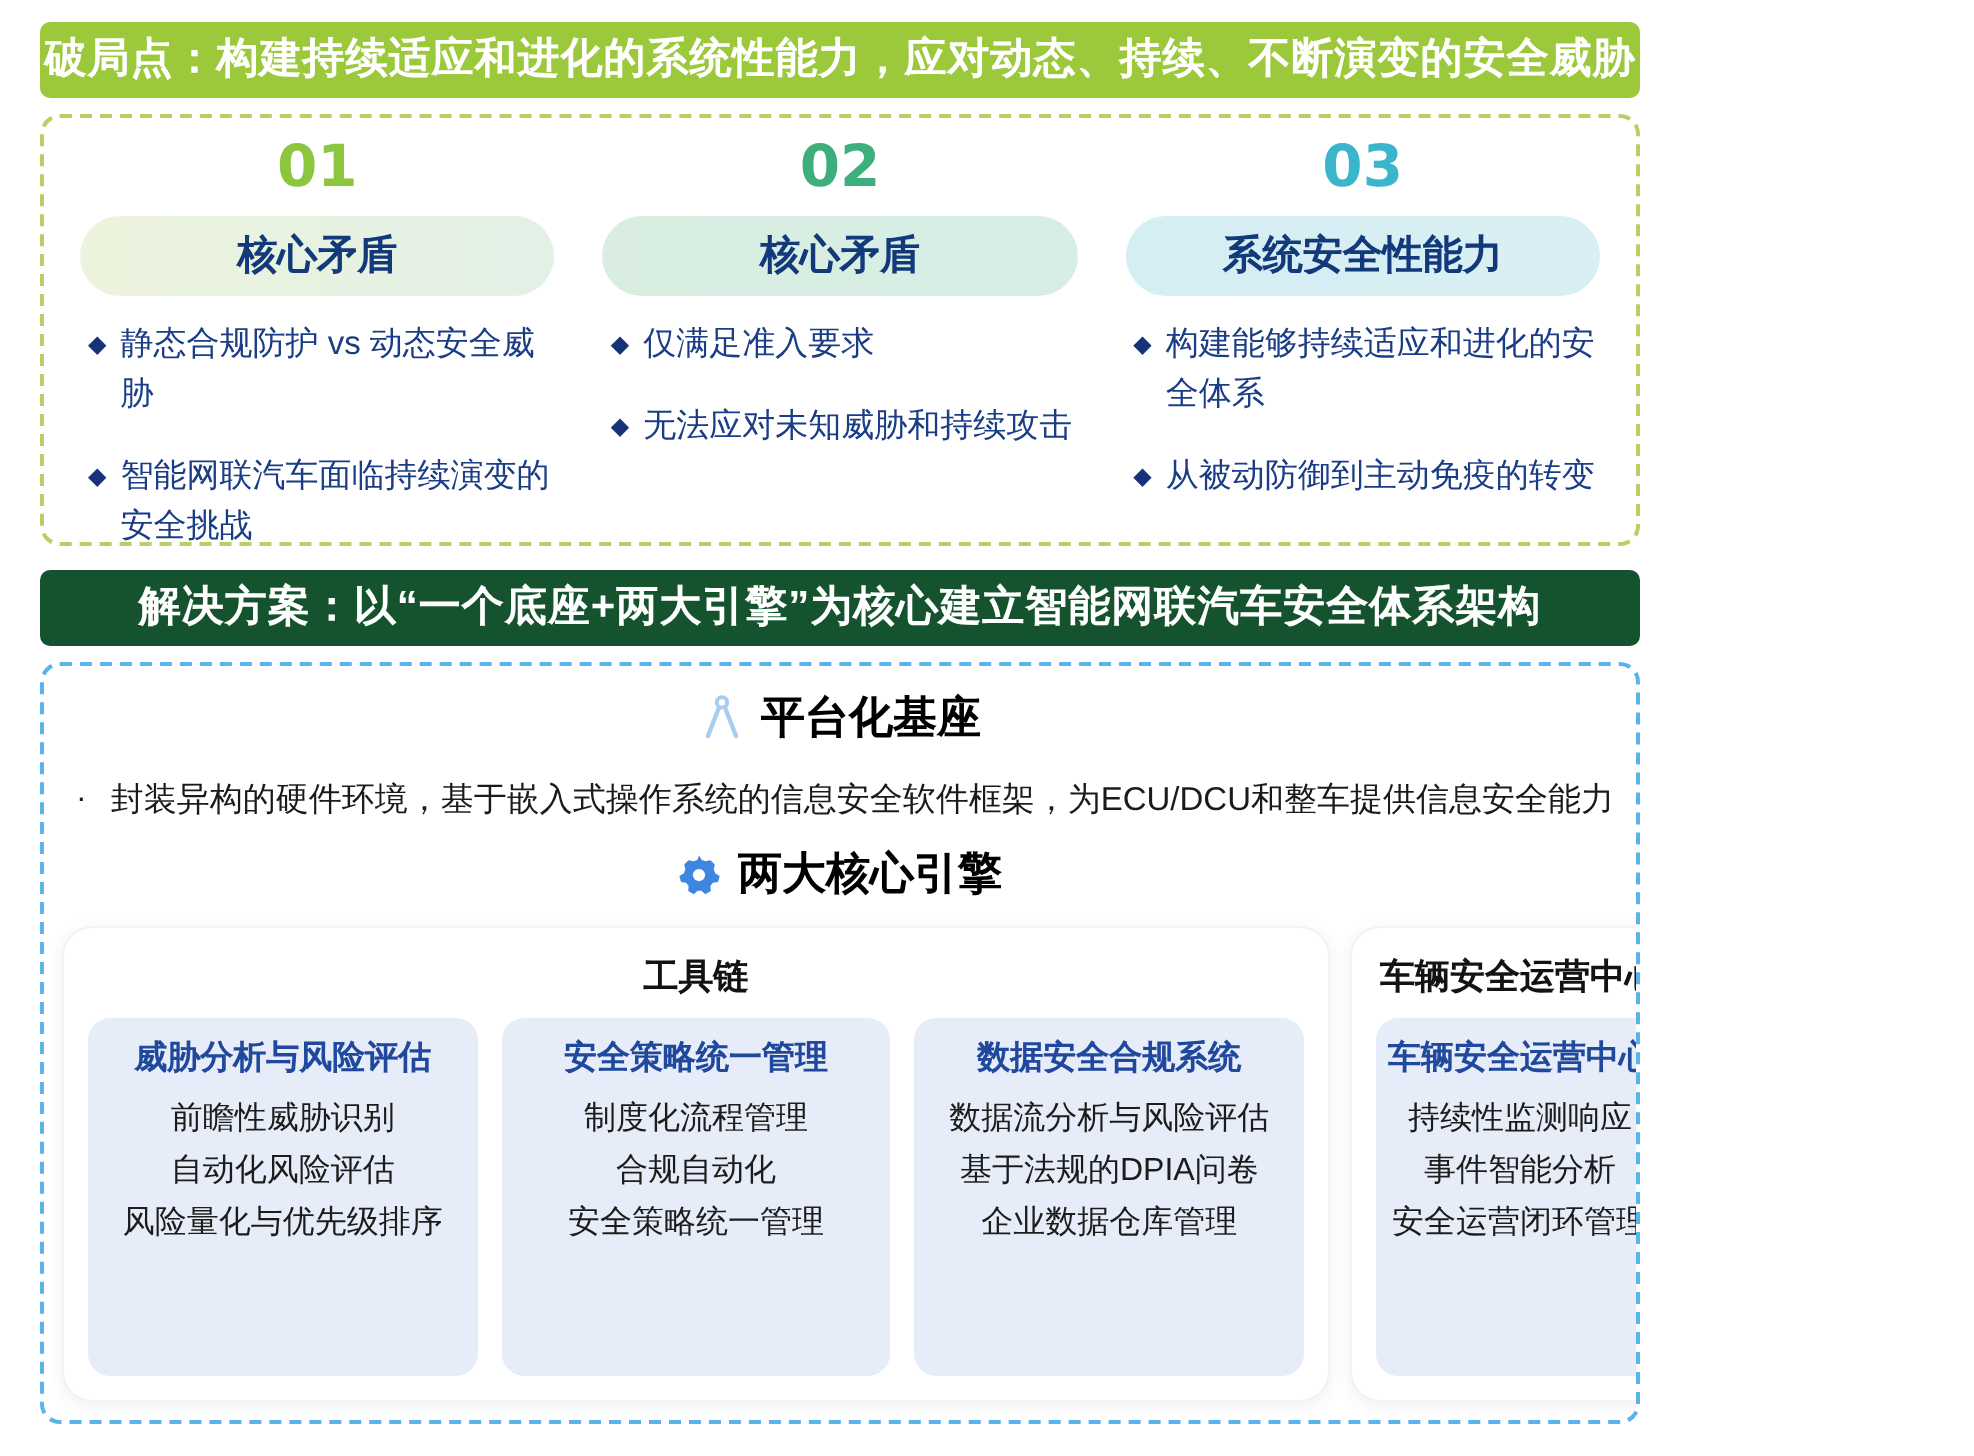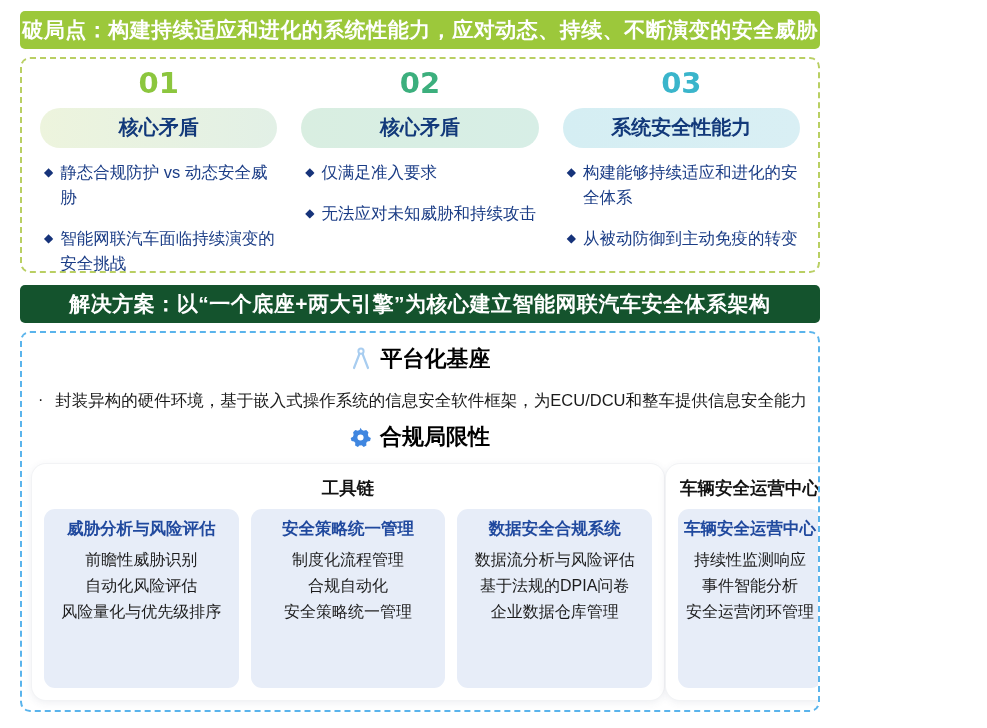--- a/index.html
+++ b/index.html
@@ -139,21 +139,21 @@
   }
   .platform-line .dot {
     margin-right: 12px;
     font-size: 16px;
     line-height: 24px;
   }
 
   
   .engines-row {
     display: flex;
-    gap: 2px;
+    gap: 12px;
     margin-top: 10px;
     flex: 1 1 auto;
     min-height: 0;
   }
   .group {
     background: #ffffff;
     border-radius: 14px;
     box-shadow: 0 0 0 1px #f2f3f5, 0 2px 9px rgba(60,70,110,0.10);
     padding: 10px 12px 12px 12px;
     box-sizing: border-box;
@@ -272,21 +272,21 @@
       <span>封装异构的硬件环境，基于嵌入式操作系统的信息安全软件框架，为ECU/DCU和整车提供信息安全能力</span>
     </div>
 
     <div class="sec-head engines">
       <span class="sec-icon">
         <svg width="21" height="21" viewBox="0 0 24 24">
           <path fill="#3f86e0" d="M12 0.8l1.6 2.6c.7.14 1.36.4 1.96.77l3-.6 2.47 2.47-.6 3c.37.6.63 1.26.77 1.96l2.6 1.6-.9 3.36-3.02.53c-.36.62-.8 1.17-1.33 1.65l.2 3.05-3.1 1.8-2.3-2a7.1 7.1 0 0 1-2.1 0l-2.3 2-3.1-1.8.2-3.05a7 7 0 0 1-1.33-1.65l-3.02-.53L0.8 12.6l2.6-1.6c.14-.7.4-1.36.77-1.96l-.6-3L6.04 3.57l3 .6c.6-.37 1.26-.63 1.96-.77L12 0.8z"></path>
           <circle cx="12" cy="12" r="3.5" fill="#ffffff"></circle>
         </svg>
       </span>
-      <span>合规局限性</span>
+      <span>两大核心引擎</span>
     </div>
 
     <div class="engines-row">
 
       <div class="group toolchain">
         <div class="group-title">工具链</div>
         <div class="cards">
 
           <div class="card">
             <div class="card-title">威胁分析与风险评估</div>

